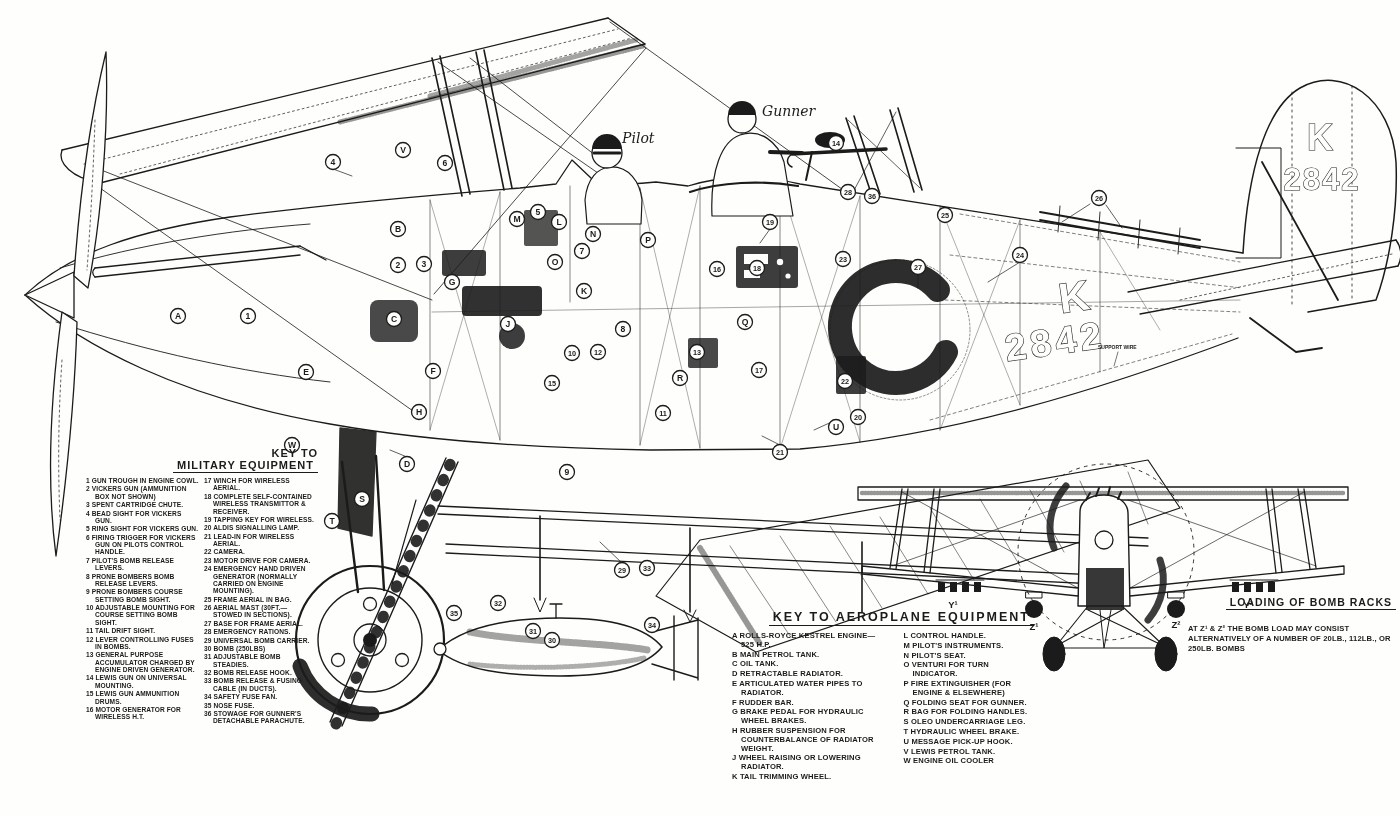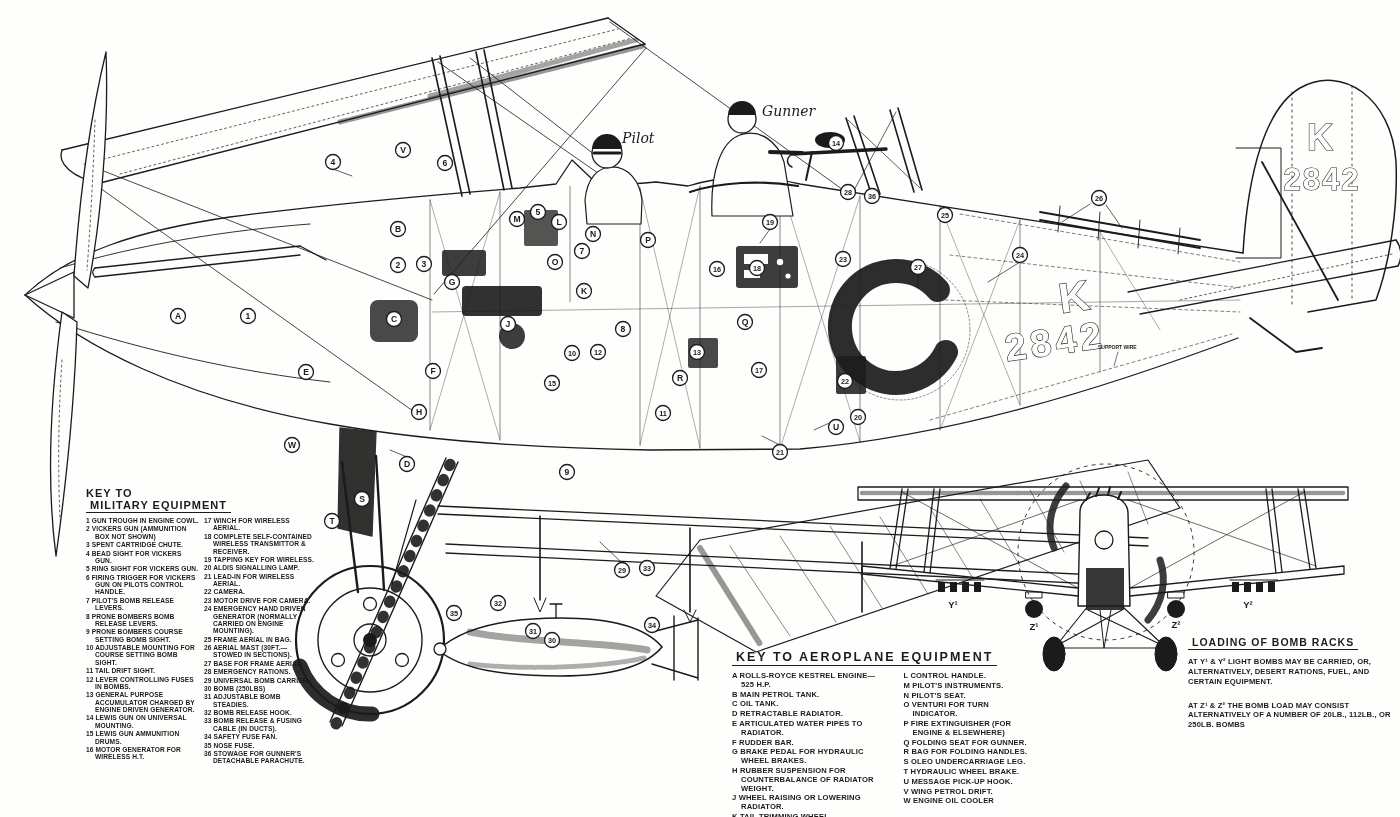--- a/index.html
+++ b/index.html
@@ -1,20 +1,20 @@
 <!DOCTYPE html>
 <html><head>
 <meta charset="utf-8">
 <style>
   html,body{margin:0;padding:0;background:#e8e8e4;}
   .stage{position:relative;width:1400px;height:817px;background:#fefefc;overflow:hidden;
          font-family:"Liberation Sans",sans-serif;color:#1b1b1b;}
   svg{position:absolute;left:0;top:0;}
   .keyblock{position:absolute;font-weight:bold;}
-  .kb-title{text-align:left;font-weight:bold;margin-top:40px;}
+  .kb-title{text-align:right;font-weight:bold;}
   .kb-title .ul{display:inline-block;border-bottom:1.6px solid #1b1b1b;padding:0 4px 1px;}
   .cols{display:flex;}
   .ki{padding-left:9px;text-indent:-9px;margin-bottom:1px;}
   
   #milkey{left:86px;top:447px;width:232px;}
   #milkey .kb-title{font-size:11px;line-height:12px;letter-spacing:1px;}
   #milkey .cols{margin-top:4px;gap:5px;}
   #milkey .col{width:113px;font-size:6.6px;line-height:1.12;letter-spacing:.1px;}
   
   #aerokey{left:732px;top:610px;width:302px;}
@@ -565,27 +565,26 @@
           <div class="ki">L CONTROL HANDLE.</div>
           <div class="ki">M PILOT'S INSTRUMENTS.</div>
           <div class="ki">N PILOT'S SEAT.</div>
           <div class="ki">O VENTURI FOR TURN INDICATOR.</div>
           <div class="ki">P FIRE EXTINGUISHER (FOR ENGINE &amp; ELSEWHERE)</div>
           <div class="ki">Q FOLDING SEAT FOR GUNNER.</div>
           <div class="ki">R BAG FOR FOLDING HANDLES.</div>
           <div class="ki">S OLEO UNDERCARRIAGE LEG.</div>
           <div class="ki">T HYDRAULIC WHEEL BRAKE.</div>
           <div class="ki">U MESSAGE PICK-UP HOOK.</div>
-          <div class="ki">V WING PETROL DRIFT.</div>
+          <div class="ki">V LEWIS PETROL TANK.</div>
           <div class="ki">W ENGINE OIL COOLER</div>
         </div>
     </div>
   </div>
 
   <div id="loadkey" class="keyblock">
     <div class="kb-title">
       <span class="ul">LOADING OF BOMB RACKS</span>
     </div>
-    <p>AT Y¹ &amp; Y² LIGHT BOMBS MAY BE CARRIED, OR, ALTERNATIVELY, DESERT RATIONS, FUEL, AND CERTAIN EQUIPMENT.</p>
     <p class="second">AT Z¹ &amp; Z² THE BOMB LOAD MAY CONSIST ALTERNATIVELY OF A NUMBER OF 20LB., 112LB., OR 250LB. BOMBS</p>
   </div>
 
 </div>
 
 </body></html>

